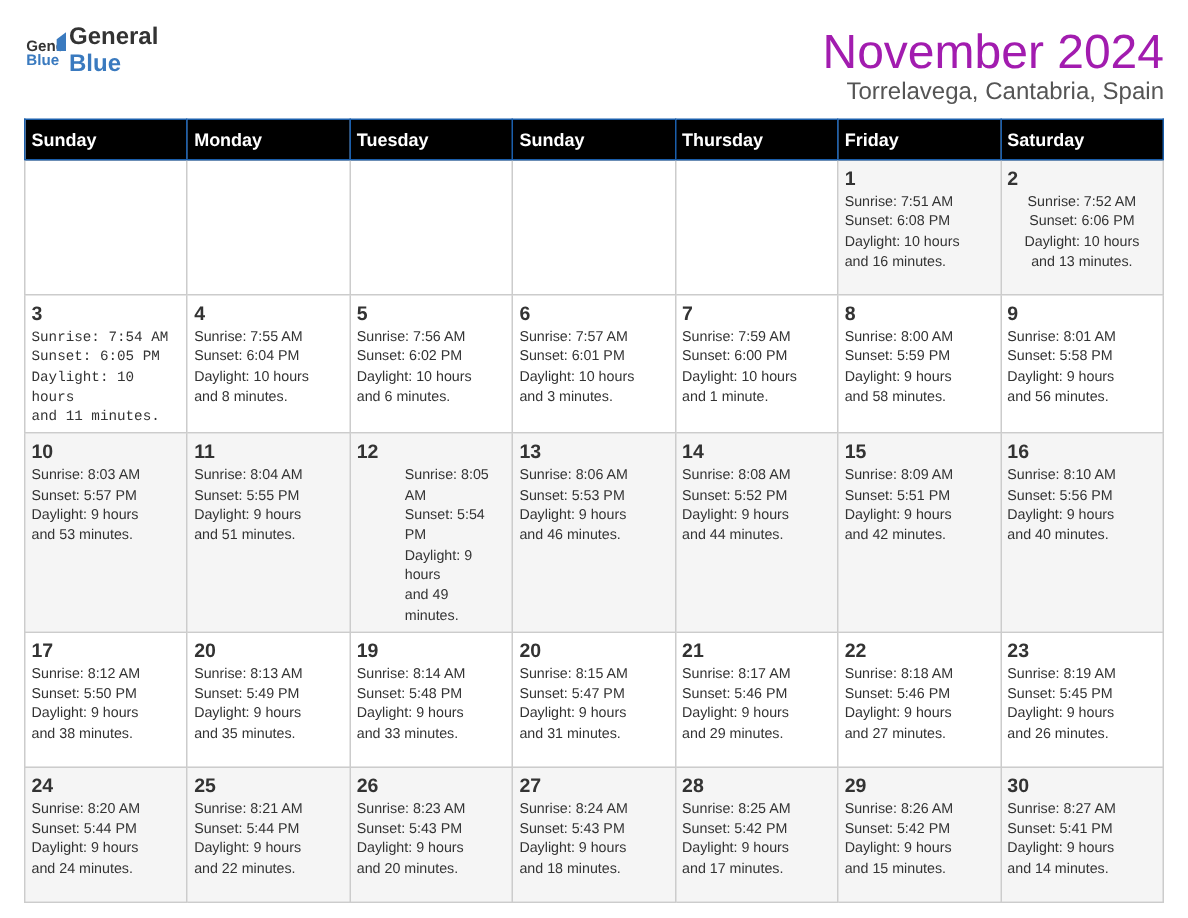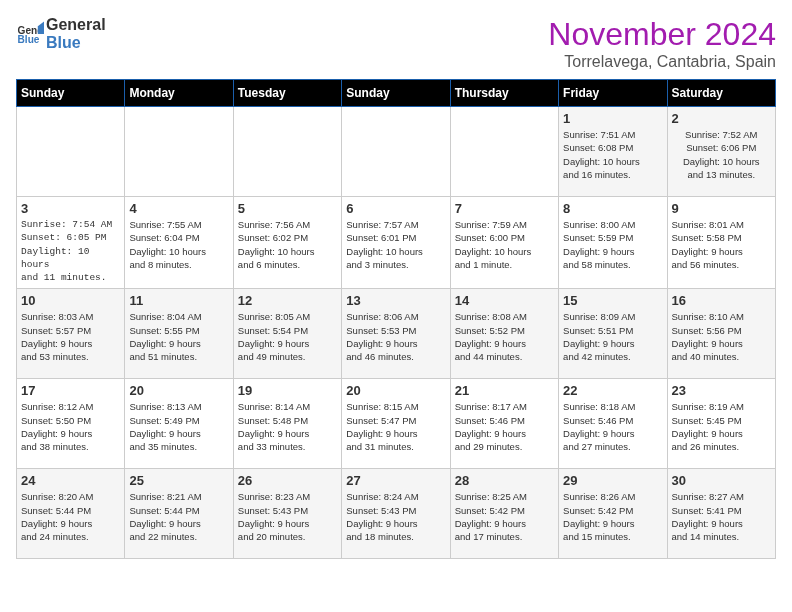--- a/index.html
+++ b/index.html
@@ -194,21 +194,21 @@
         </td>
         <td>
           <span class="day-num">11</span>
           <div class="day-info" style="white-space: pre-line;">Sunrise: 8:04 AM
 Sunset: 5:55 PM
 Daylight: 9 hours
 and 51 minutes.</div>
         </td>
         <td>
           <span class="day-num">12</span>
-          <div class="day-info" style="white-space: pre-line;">Sunrise: 8:05 AM
+          <div class="day-info" style="white-space: pre-line; margin-left: 32px;">Sunrise: 8:05 AM
 Sunset: 5:54 PM
 Daylight: 9 hours
 and 49 minutes.</div>
         </td>
         <td>
           <span class="day-num">13</span>
           <div class="day-info" style="white-space: pre-line;">Sunrise: 8:06 AM
 Sunset: 5:53 PM
 Daylight: 9 hours
 and 46 minutes.</div>

